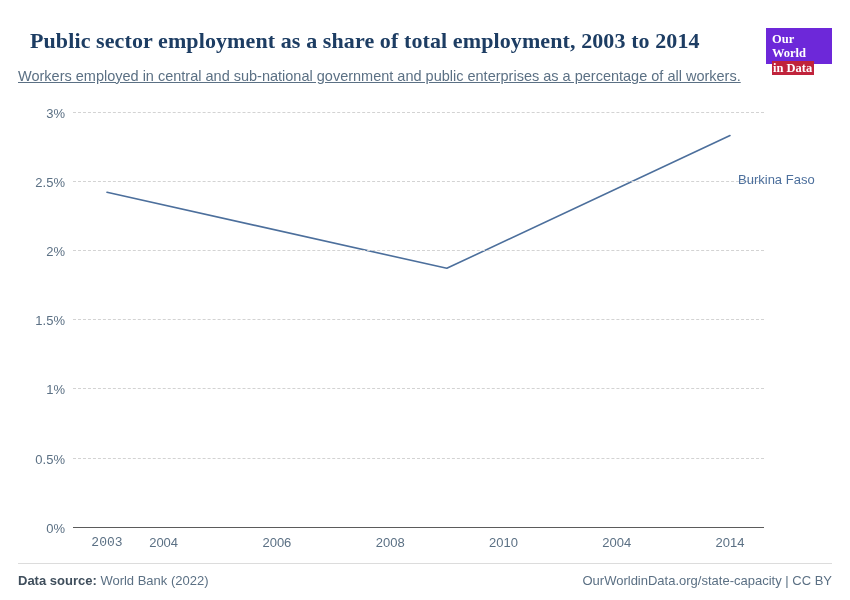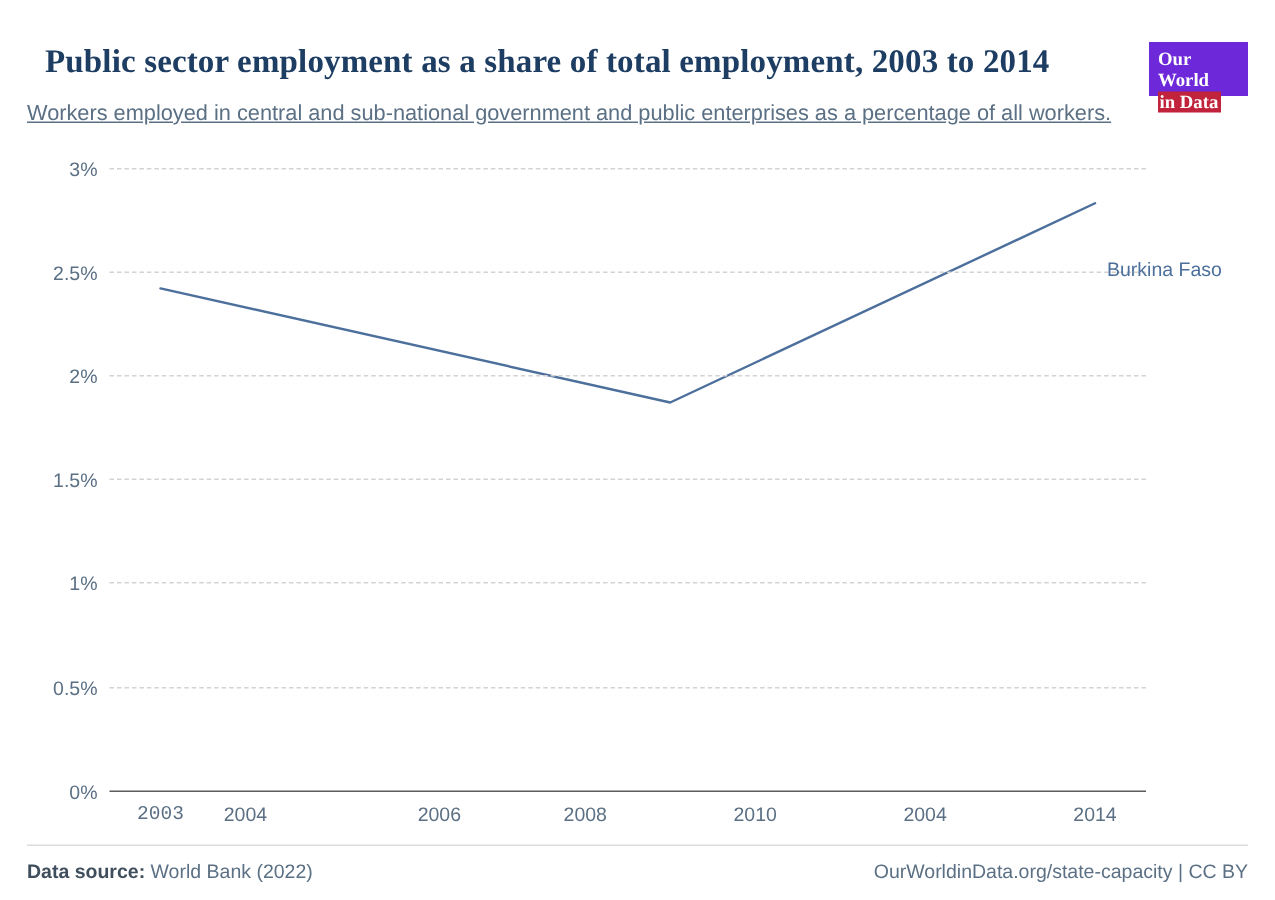--- a/index.html
+++ b/index.html
@@ -191,21 +191,21 @@
           <span class="ytick">2.5%</span>
         </div>
         <div class="gridline" style="top: 0%;">
           <span class="ytick">3%</span>
         </div>
         <div class="series-label" style="left: calc(95.082% + 8px); top: calc(5.66667% - 8px); color: rgb(76, 111, 156); margin-top: 45px;">Burkina Faso</div>
       </div>
     <div class="xaxis" id="xaxis">
         <div class="xtick" style="left: 4.91803%; font-family: Liberation Mono, monospace;">2003</div>
         <div class="xtick" style="left: 13.1148%;">2004</div>
-        <div class="xtick" style="left: 29.5082%; margin-left: 16px;">2006</div>
+        <div class="xtick" style="left: 29.5082%;">2006</div>
         <div class="xtick" style="left: 45.9016%;">2008</div>
         <div class="xtick" style="left: 62.2951%; text-align: center;">2010</div>
         <div class="xtick" style="left: 78.6885%;">2004</div>
         <div class="xtick" style="left: 95.082%;">2014</div>
       </div>
   </div>
 
   <div class="footer">
     <div>
       <span class="source-label">Data source:</span>

